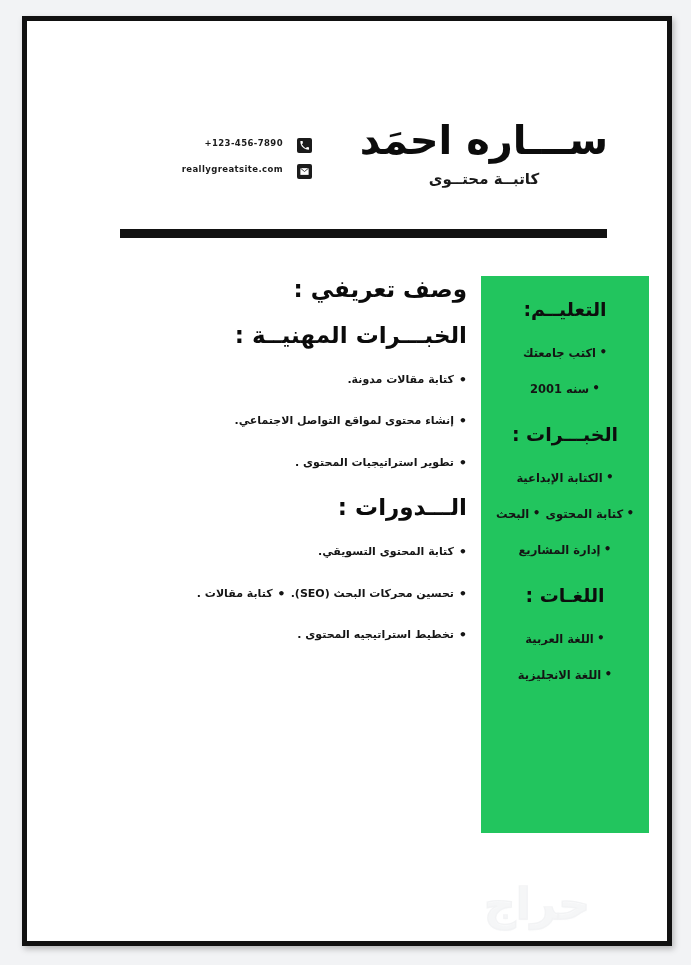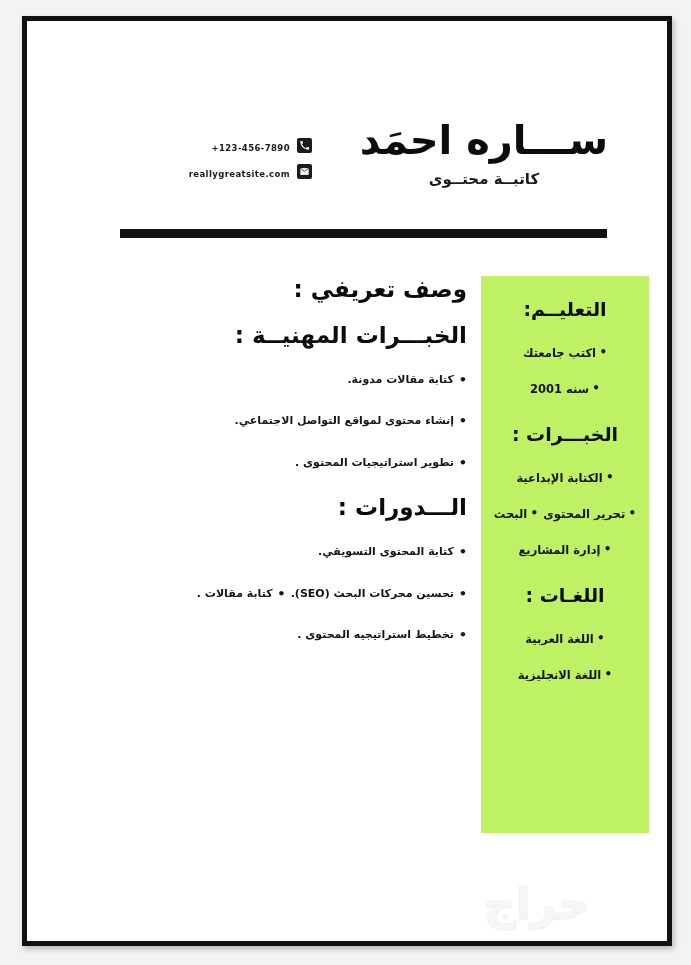--- a/index.html
+++ b/index.html
@@ -56,23 +56,23 @@
   }
 
   #contact-block{
     position:absolute;
     right:355px; top:117px;
     width:150px;
   }
   .contact-row{
     display:flex;
     flex-direction:row-reverse;
-    align-items:flex-end;
+    align-items:flex-start;
     justify-content:flex-start;
-    gap:7px;
+    gap:14px;
     margin-bottom:11px;
     direction:ltr;
   }
   .contact-icon{
     width:15px; height:15px;
     background:#1b1b1b;
     border-radius:2px;
     display:flex;
     align-items:center;
     justify-content:center;
@@ -101,21 +101,21 @@
     position:absolute;
     left:0; top:215px; right:0; bottom:0;
   }
 
   
   #sidebar{
     position:absolute;
     right:18px; top:40px;
     width:168px;
     min-height:557px;
-    background:#bef264;
+    background:#22c55e;
     padding:22px 10px 26px 10px;
     text-align:center;
   }
   .side-section{ margin-bottom:26px; }
   .side-section:last-child{ margin-bottom:8px; }
   .side-heading{
     font-size:19px;
     font-weight:bold;
     color:#0d0d0d;
     letter-spacing:.5px;
@@ -264,21 +264,21 @@
           <ul class="side-list">
             <li class="side-li-wrap">اكتب جامعتك</li>
             <li class="side-li-wrap">سنه 2001</li>
           </ul>
         </div>
 
         <div class="side-section">
           <div class="side-heading">الخبـــرات :</div>
           <ul class="side-list">
             <li class="side-li-wrap">الكتابة الإبداعية</li>
-            <li class="side-li-wrap">تحرير المحتوى</li>
+            <li class="side-li-wrap">كتابة المحتوى</li>
             <li class="side-li-wrap">البحث</li>
             <li class="side-li-wrap">إدارة المشاريع</li>
           </ul>
         </div>
 
         <div class="side-section">
           <div class="side-heading">اللغـات :</div>
           <ul class="side-list">
             <li class="side-li-wrap">اللغة العربية</li>
             <li class="side-li-wrap">اللغة الانجليزية</li>

